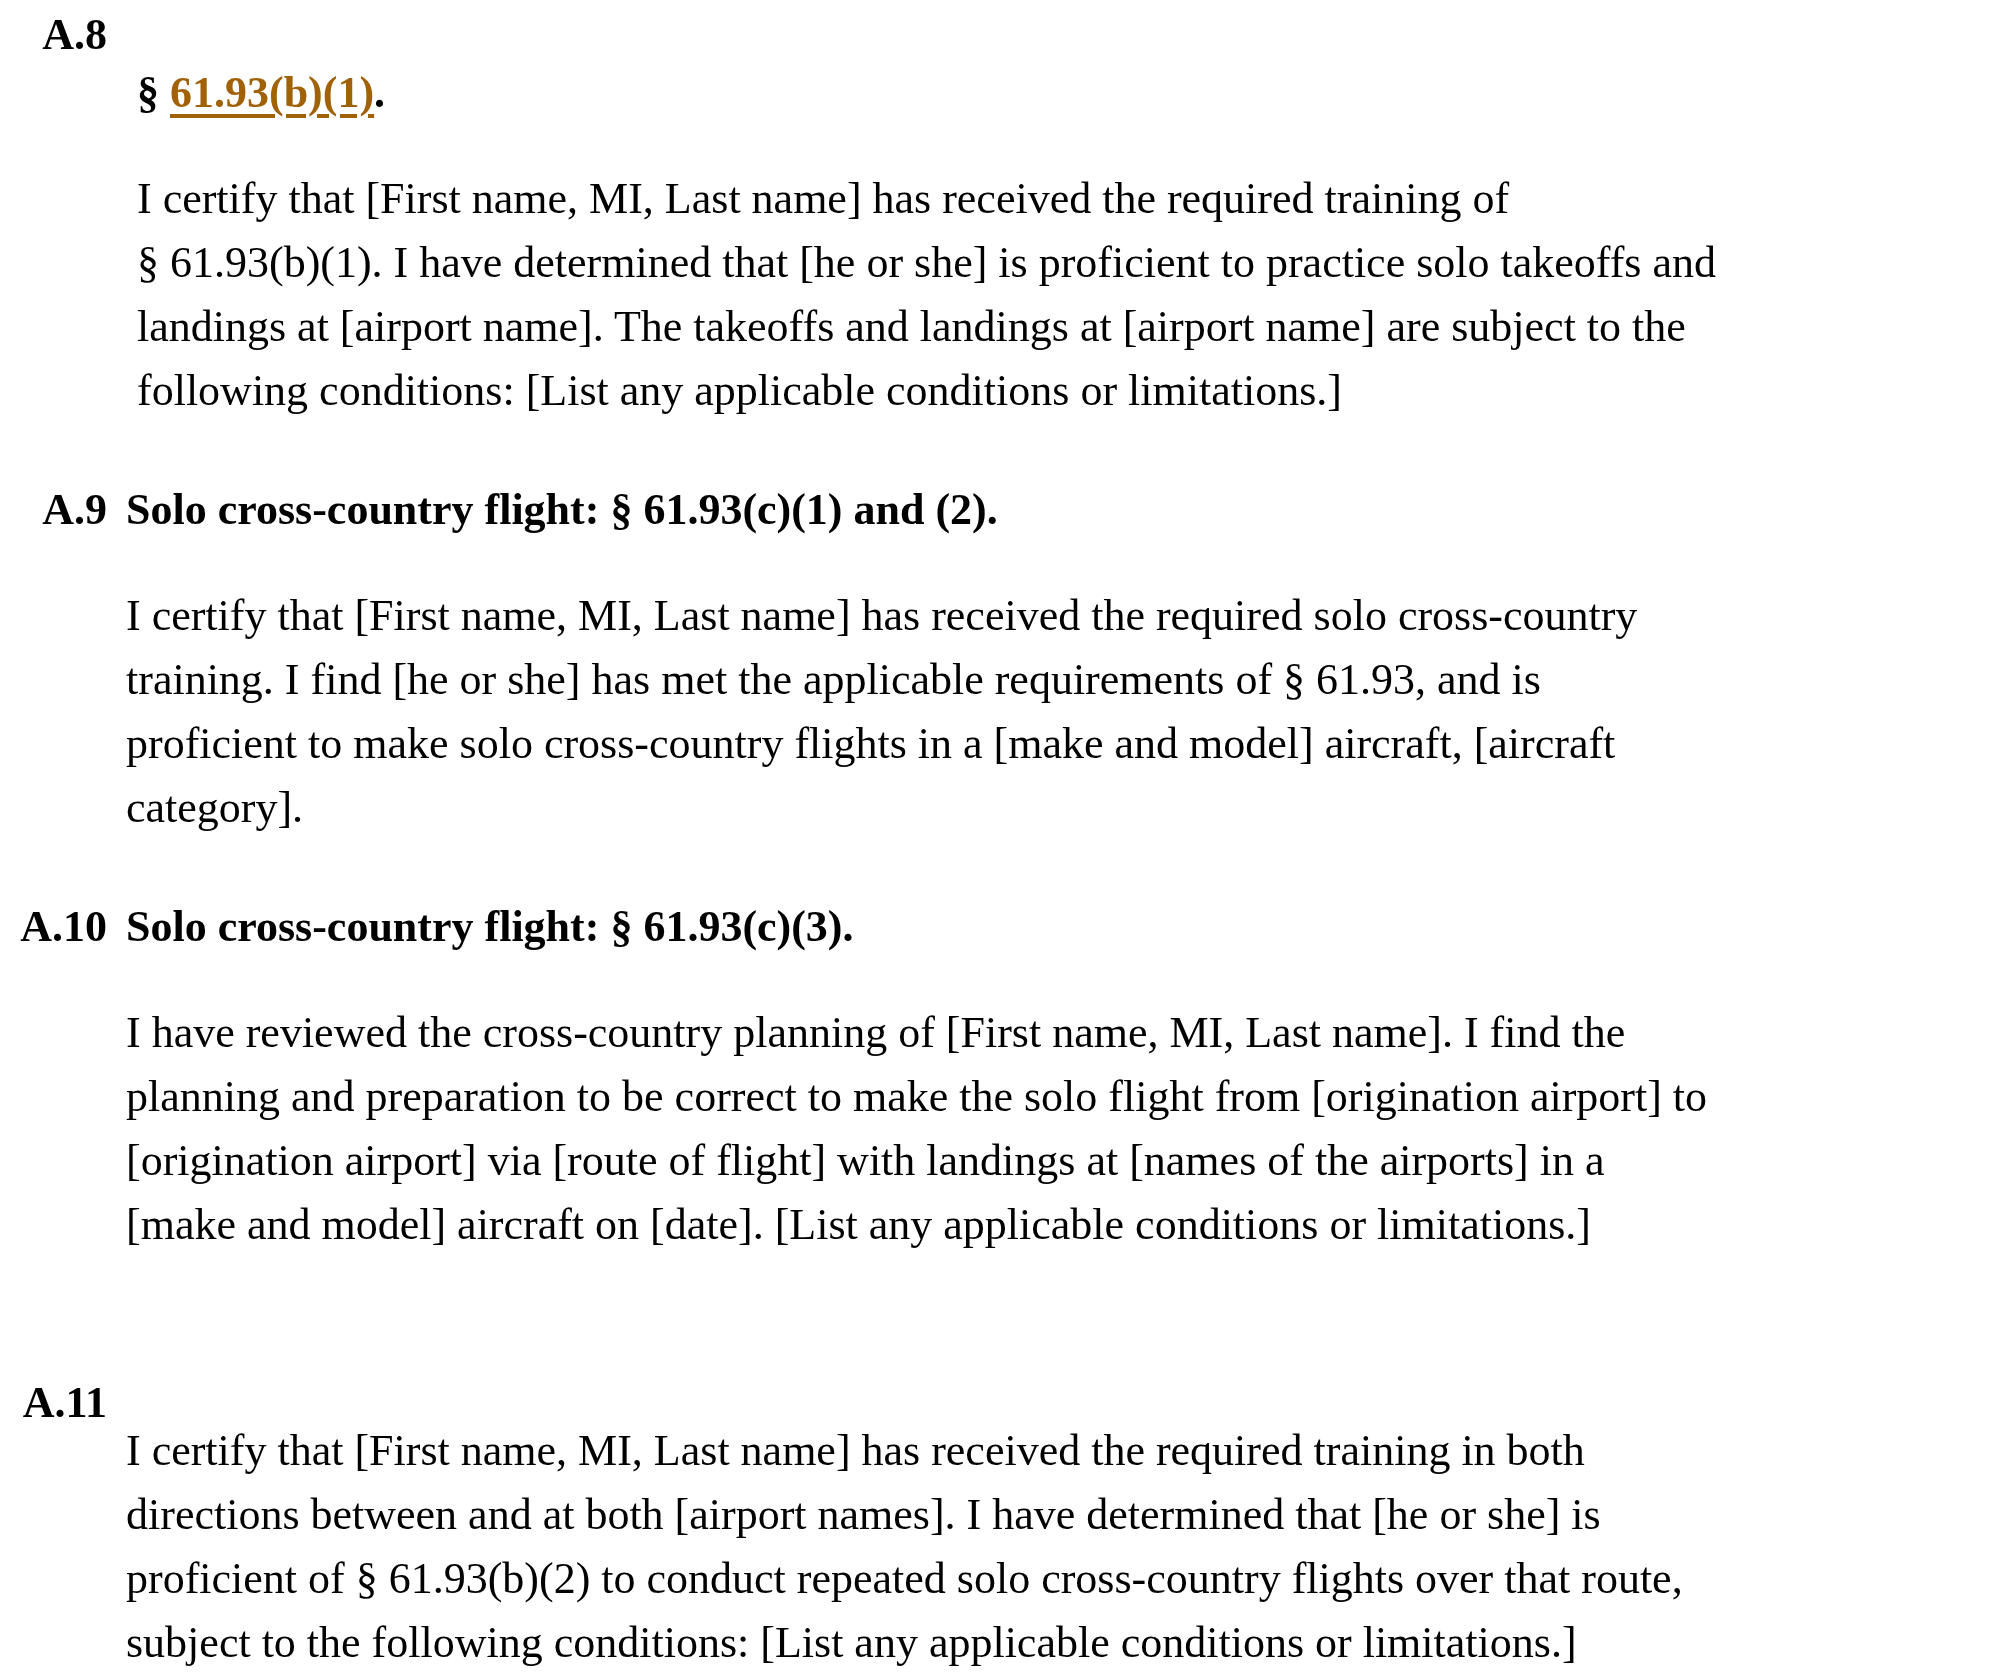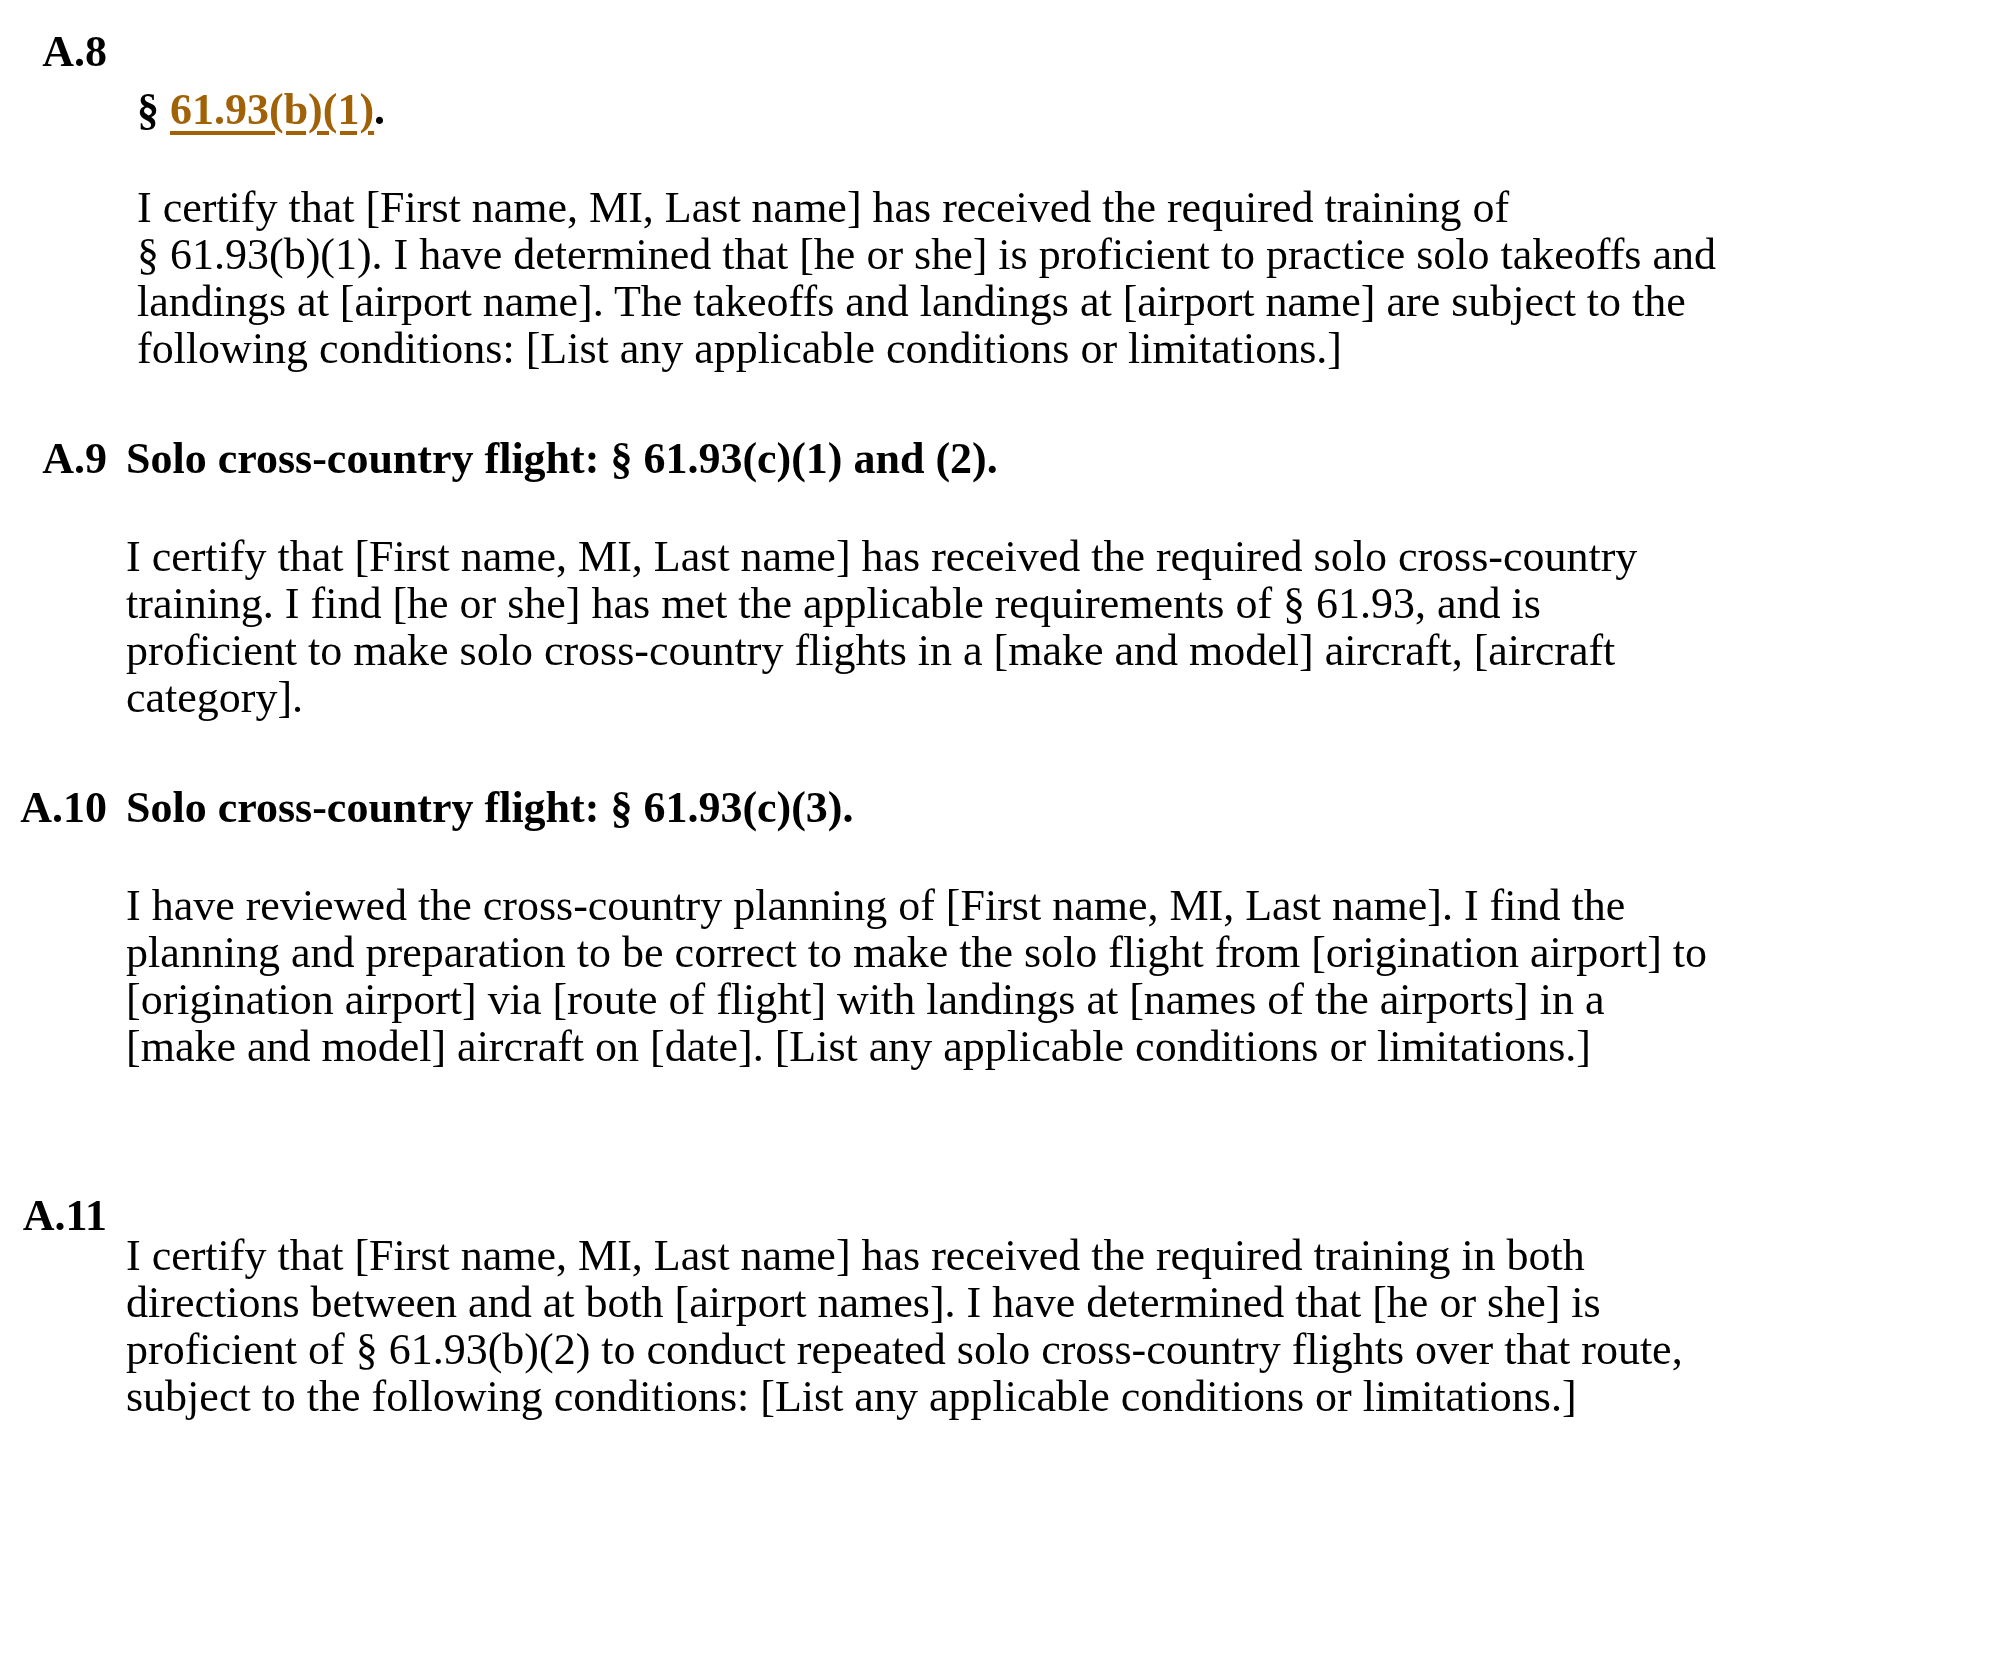--- a/index.html
+++ b/index.html
@@ -13,39 +13,38 @@
     font-size: 44px;
     overflow: hidden;
     box-sizing: border-box;
     padding-top: 6px;
   }
   .section {
     display: grid;
     grid-template-columns: 107px 1fr;
     column-gap: 30px;
     align-items: start;
-    margin-top: 17px;
   }
   .section + .section { margin-top: 58px; gap: 19px; }
   .section.extra-gap { margin-top: 117px; }
   .sec-label {
     text-align: right;
     font-weight: bold;
     line-height: 58px;
     white-space: pre;
   }
   .sec-content { min-width: 0; }
   .sec-heading {
     font-weight: bold;
     line-height: 58px;
     white-space: pre;
   }
   .body-para {
     margin-top: 45px;
-    line-height: 47px;
+    line-height: 64px;
     white-space: pre;
   }
   a.reg-link {
     font-weight: bold;
     text-decoration: underline;
     text-decoration-thickness: 4px;
     text-underline-offset: 7px;
     cursor: pointer;
   }
 </style>

